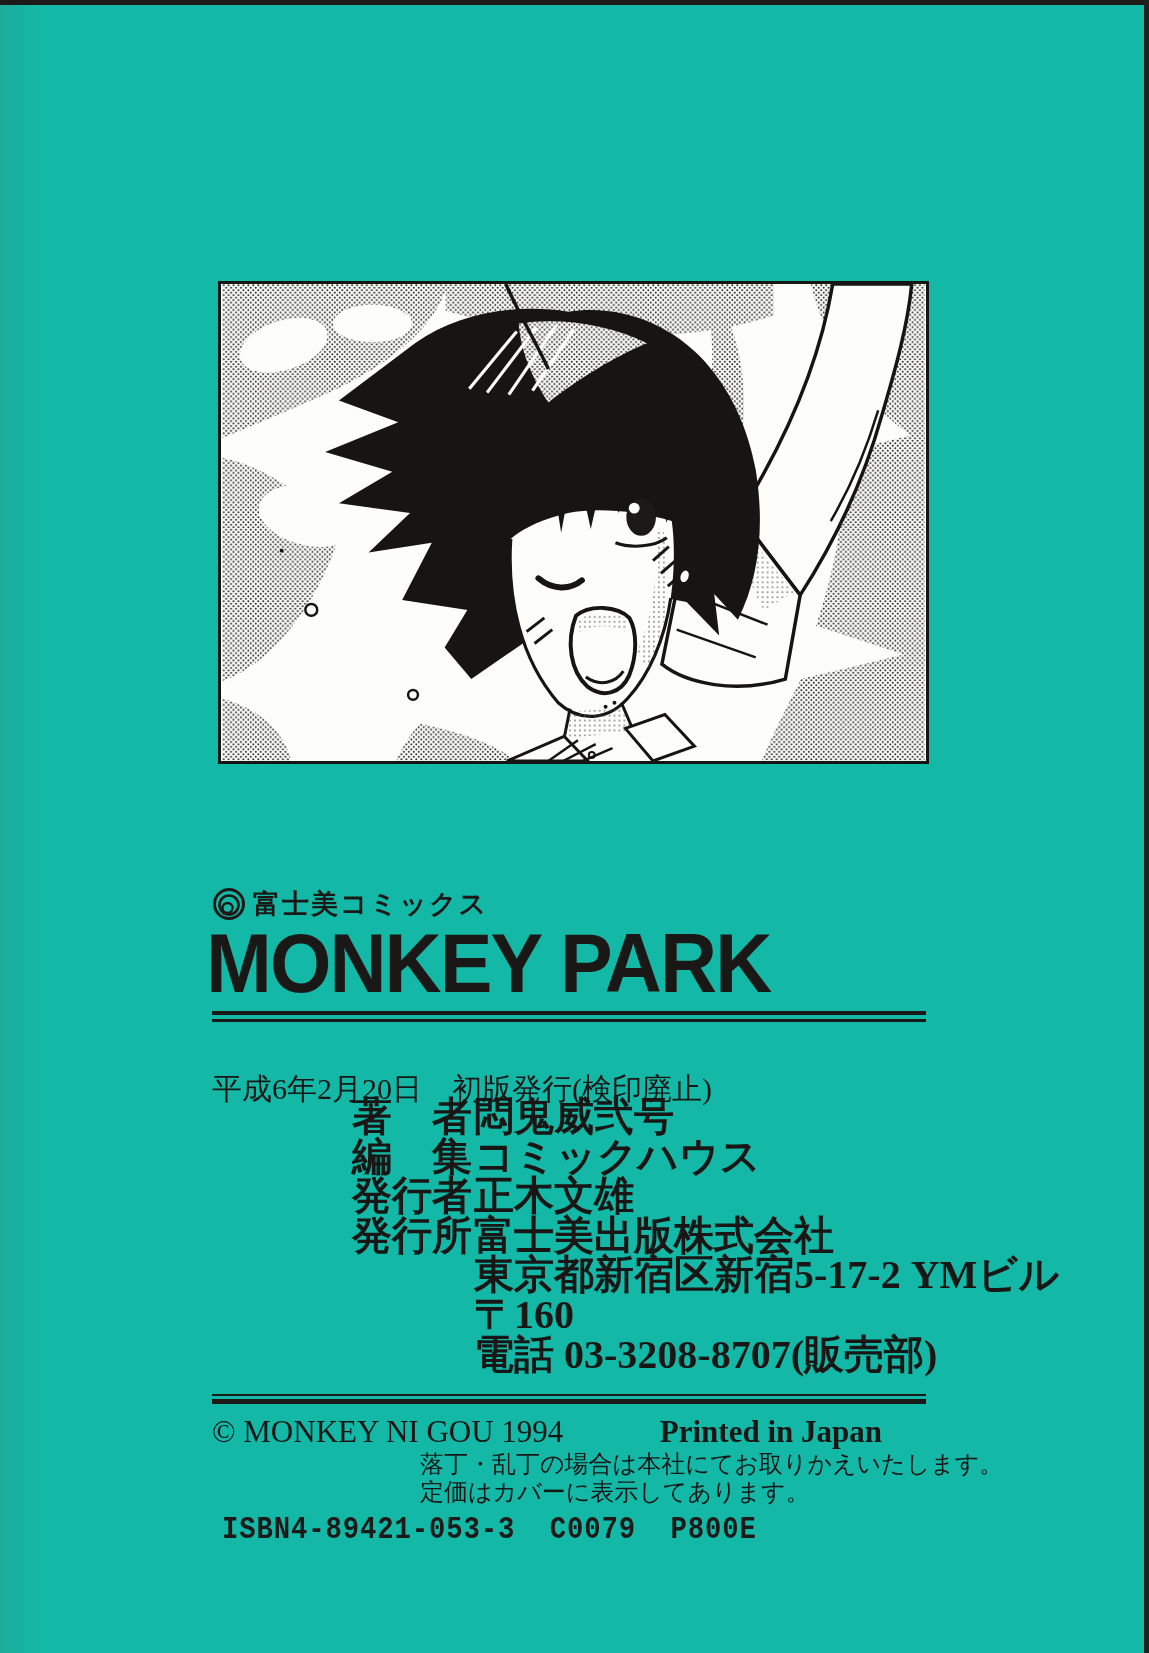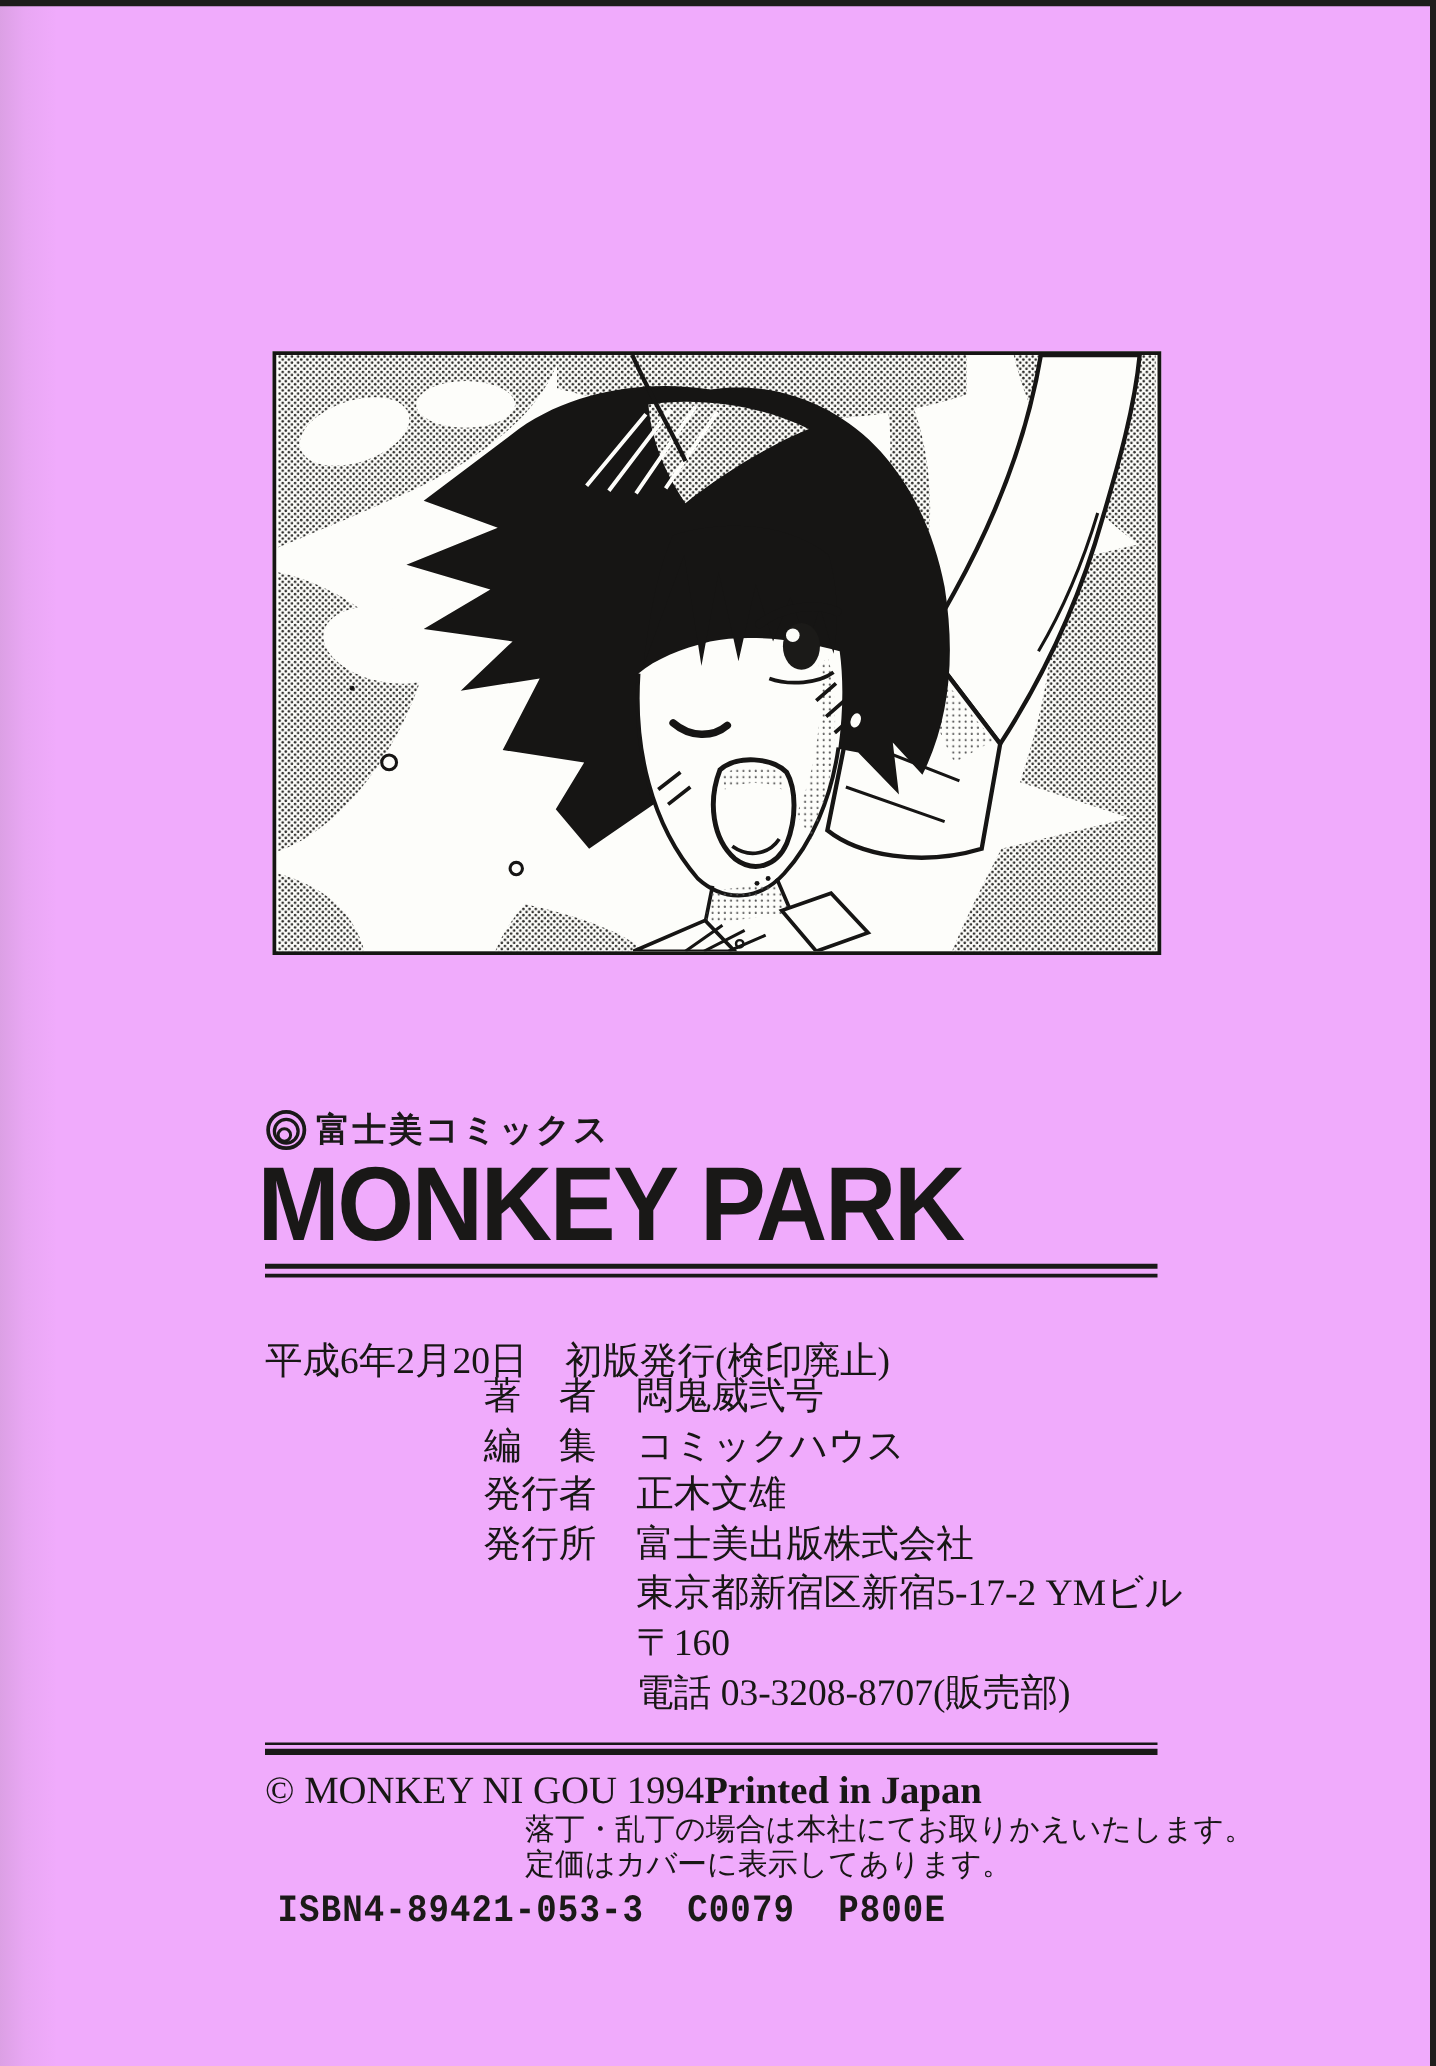--- a/index.html
+++ b/index.html
@@ -1,18 +1,18 @@
 <!DOCTYPE html>
 <html><head>
 <meta charset="utf-8">
 <style>
   html,body{margin:0;padding:0;background:#d8d6d0;}
   .page{
     position:relative;width:1149px;height:1653px;margin:0 auto;
-    background:#f0abfc;overflow:hidden;
+    background:#14b8a6;overflow:hidden;
     font-family:"Liberation Serif","DejaVu Serif",serif;color:#181715;
   }
   .paper-texture{
     position:absolute;left:0;top:0;width:46px;height:100%;
     background:linear-gradient(90deg,rgba(95,92,84,.14),rgba(95,92,84,.05) 20px,rgba(95,92,84,0) 46px);
   }
   .top-edge{position:absolute;left:0;top:0;width:100%;height:5px;background:#1d1c1a;}
   .right-edge{position:absolute;right:0;top:0;width:5px;height:100%;background:#201f1d;}
   .illustration-frame{
     position:absolute;left:218px;top:281px;width:705px;height:477px;
@@ -34,27 +34,27 @@
   .rule{position:absolute;left:212px;width:714px;background:#1a1918;}
   .rule.t1{top:1011px;height:4px;}
   .rule.t2{top:1019px;height:3px;}
   .rule.b1{top:1394px;height:2px;}
   .rule.b2{top:1399px;height:5px;}
   .edition-row{
     position:absolute;left:212px;top:1071px;width:714px;
     display:flex;justify-content:flex-start;font-size:30px;line-height:36px;
   }
   .edition-row .seal{padding-right:72px;}
-  .credits{position:absolute;left:387px;top:1097px;font-size:30px;}
+  .credits{position:absolute;left:352px;top:1097px;font-size:40px;font-weight:bold;}
   .credit-row{display:flex;line-height:39.6px;}
   .credit-row .lbl{width:90px;white-space:pre;}
   .credit-row .val{margin-left:32px;white-space:pre;}
   .copyright-row{
     position:absolute;left:212px;top:1413px;width:714px;
-    display:flex;justify-content:flex-start;font-size:31px;line-height:38px;
+    display:flex;justify-content:space-between;font-size:31px;line-height:38px;
   }
   .copyright-row .printed{font-weight:bold;padding-right:44px;}
   .notice{position:absolute;left:420px;top:1450px;font-size:24px;line-height:28px;}
   .isbn-line{
     position:absolute;left:222px;top:1512px;
     font-family:"Liberation Mono","DejaVu Sans Mono",monospace;
     font-weight:bold;font-size:31px;letter-spacing:1px;white-space:pre;
     transform:scaleX(.88);transform-origin:left top;color:#1b1a18;
   }
 </style>

